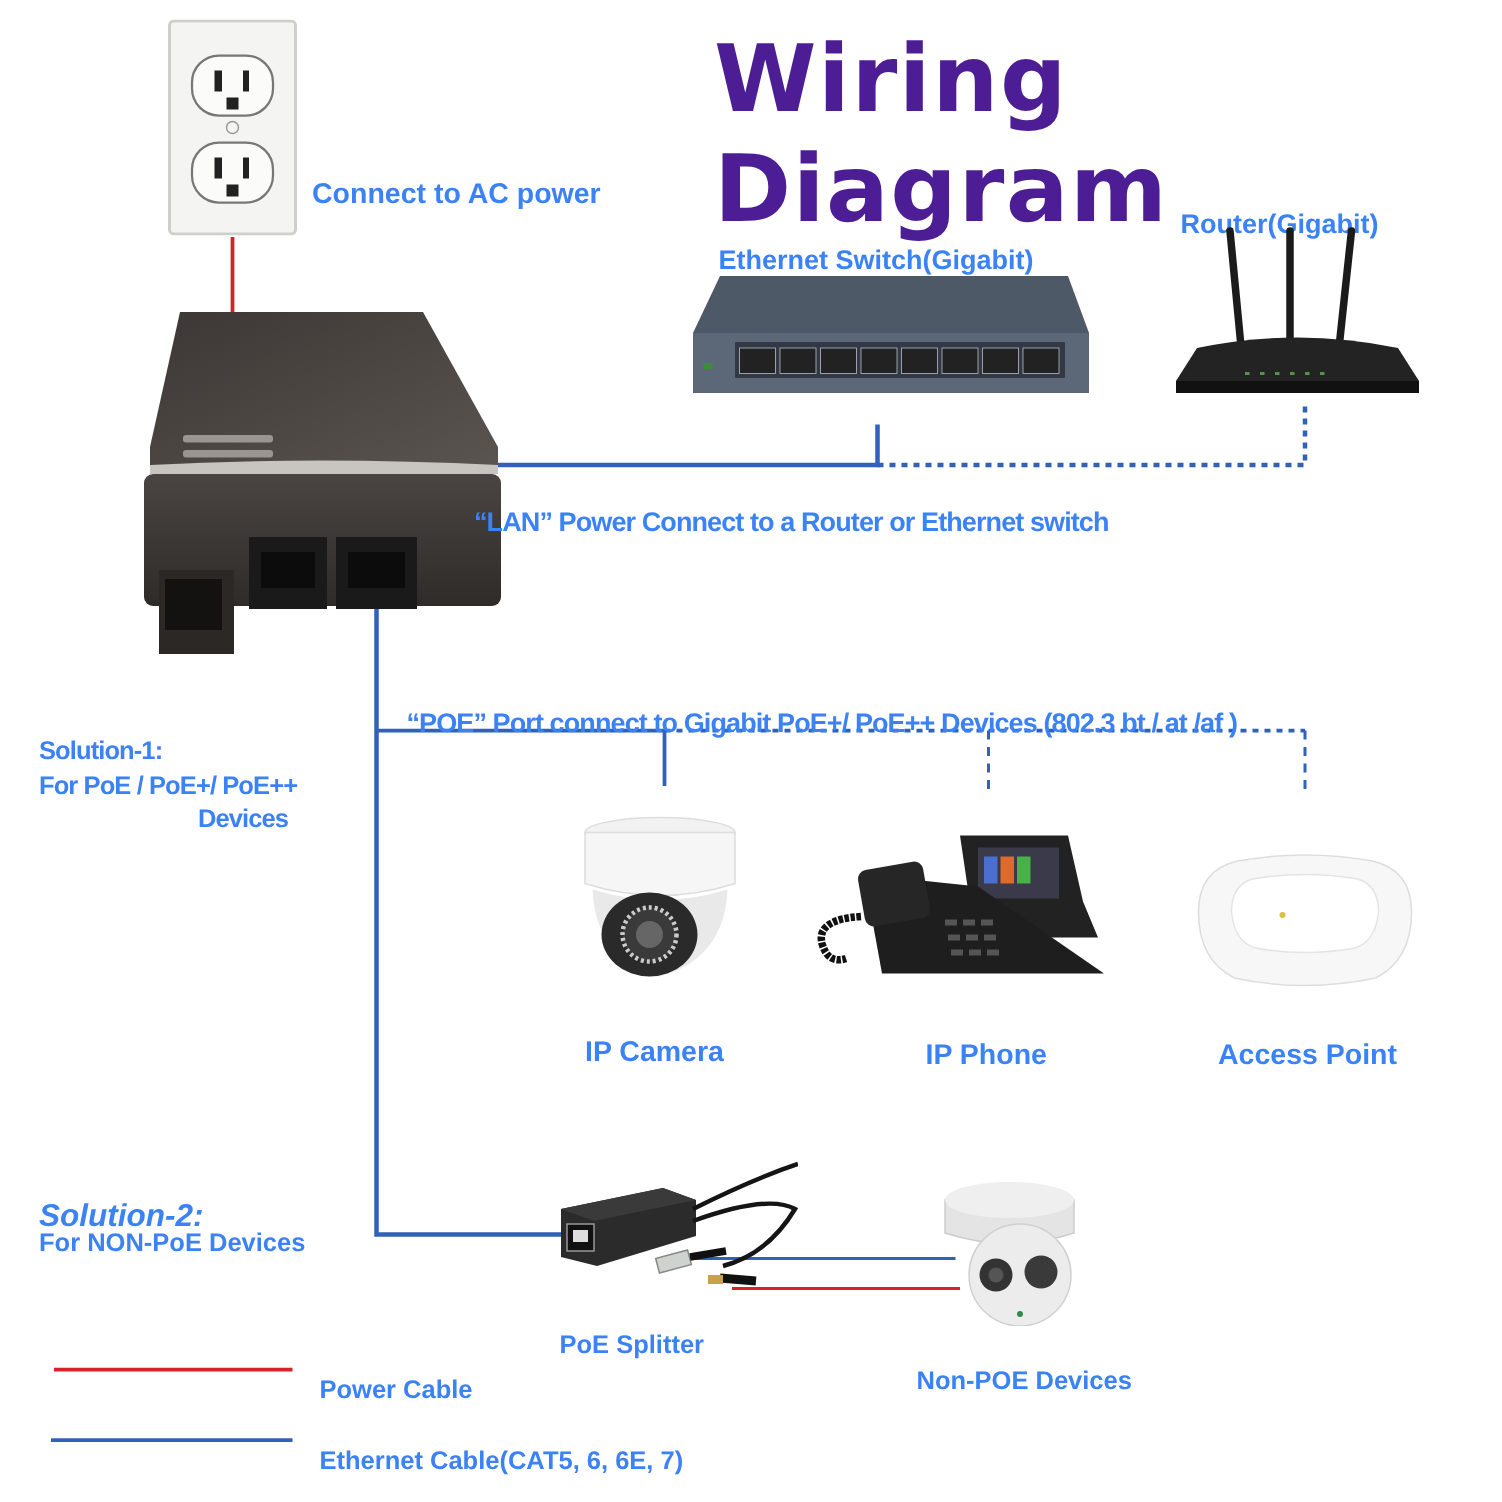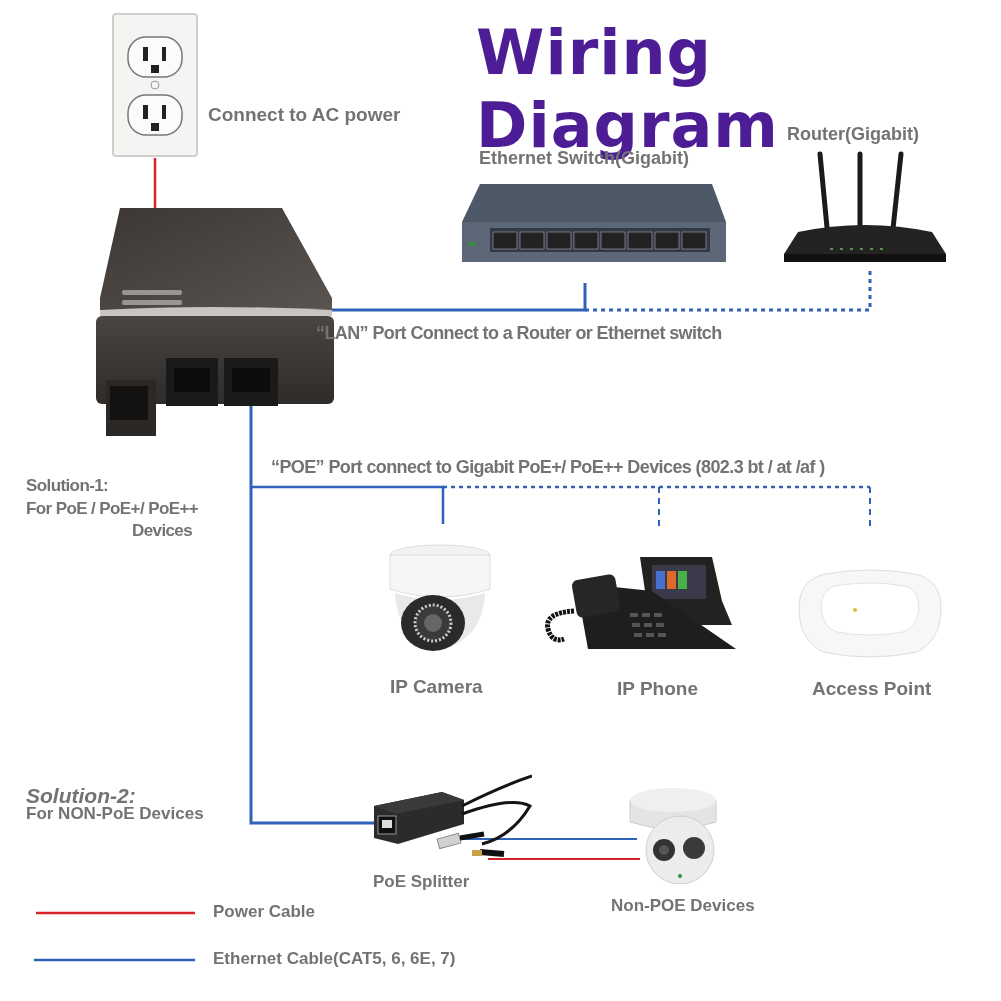--- a/index.html
+++ b/index.html
@@ -1,18 +1,18 @@
 <!DOCTYPE html>
 <html><head>
 <meta charset="utf-8">
 <style>
   html,body{margin:0;padding:0;background:#fff;}
   body{width:1001px;height:1001px;position:relative;overflow:hidden;font-family:"Liberation Sans","DejaVu Sans",sans-serif;color:#111;}
   .abs{position:absolute;}
-  .lbl{position:absolute;font-weight:bold;color:#737373;white-space:nowrap;}
+  .lbl{position:absolute;font-weight:bold;color:#3b82f6;white-space:nowrap;margin-top:15px;}
   .title{position:absolute;left:476px;top:16px;font-size:62px;font-weight:bold;color:#4c1d95;letter-spacing:1px;font-family:"DejaVu Sans","Liberation Sans",sans-serif;}
   svg.wires{position:absolute;left:0;top:0;width:1001px;height:1001px;pointer-events:none;}
   .cond{font-family:"Liberation Sans",sans-serif;font-weight:bold;letter-spacing:-0.6px;}
 </style>
 </head>
 <body>
 
 <div class="title">Wiring Diagram</div>
 
 <svg class="wires" viewBox="0 0 1001 1001">
@@ -113,21 +113,21 @@
         <rect x="50" y="98" width="3" height="2"></rect>
         <rect x="60" y="98" width="3" height="2"></rect>
         <rect x="70" y="98" width="3" height="2"></rect>
         <rect x="80" y="98" width="3" height="2"></rect>
         <rect x="90" y="98" width="3" height="2"></rect>
         <rect x="100" y="98" width="3" height="2"></rect>
       </g>
   </svg>
 </div>
 
-<div class="lbl cond" style="left:316px;top:323px;font-size:18px;">“LAN” Port Connect to a Router or Ethernet switch</div>
+<div class="lbl cond" style="left:316px;top:323px;font-size:18px;">“LAN” Power Connect to a Router or Ethernet switch</div>
 
 <div class="lbl cond" style="left:271px;top:457px;font-size:18px;">“POE” Port connect to Gigabit PoE+/ PoE++ Devices (802.3 bt / at /af )</div>
 <div class="lbl cond" style="left:26px;top:476px;font-size:17px;">Solution-1:</div>
 <div class="lbl cond" style="left:26px;top:499px;font-size:17px;">For PoE / PoE+/ PoE++</div>
 <div class="lbl cond" style="left:132px;top:521px;font-size:17px;">Devices</div>
 
 <div class="abs" style="left:385px;top:543px;width:110px;height:116px;">
   <svg width="110" height="116" viewBox="0 0 110 116">
     <ellipse cx="55" cy="12" rx="50" ry="10" fill="#f2f2f2" stroke="#ddd"></ellipse>
     <path d="M5 12 L5 46 Q55 62 105 46 L105 12 Z" fill="#f6f6f6" stroke="#ddd"></path>

